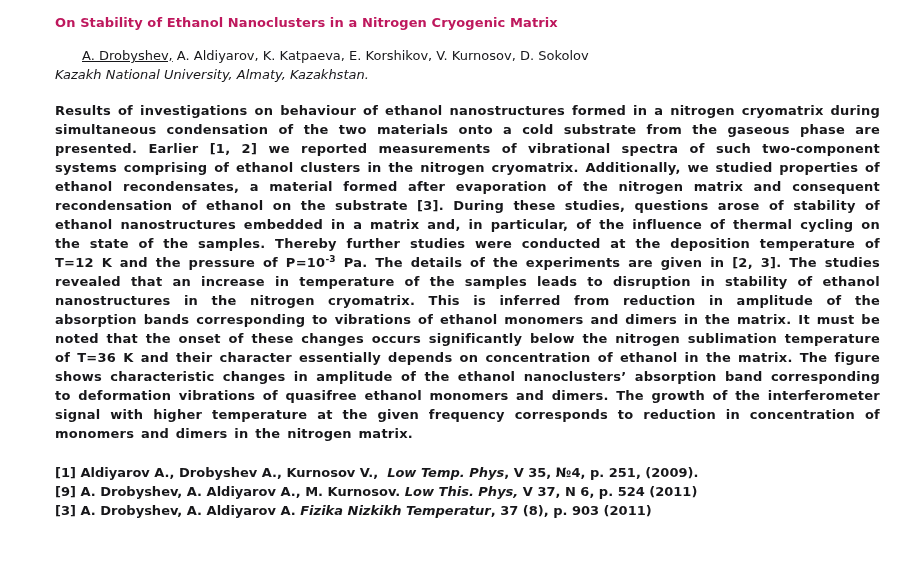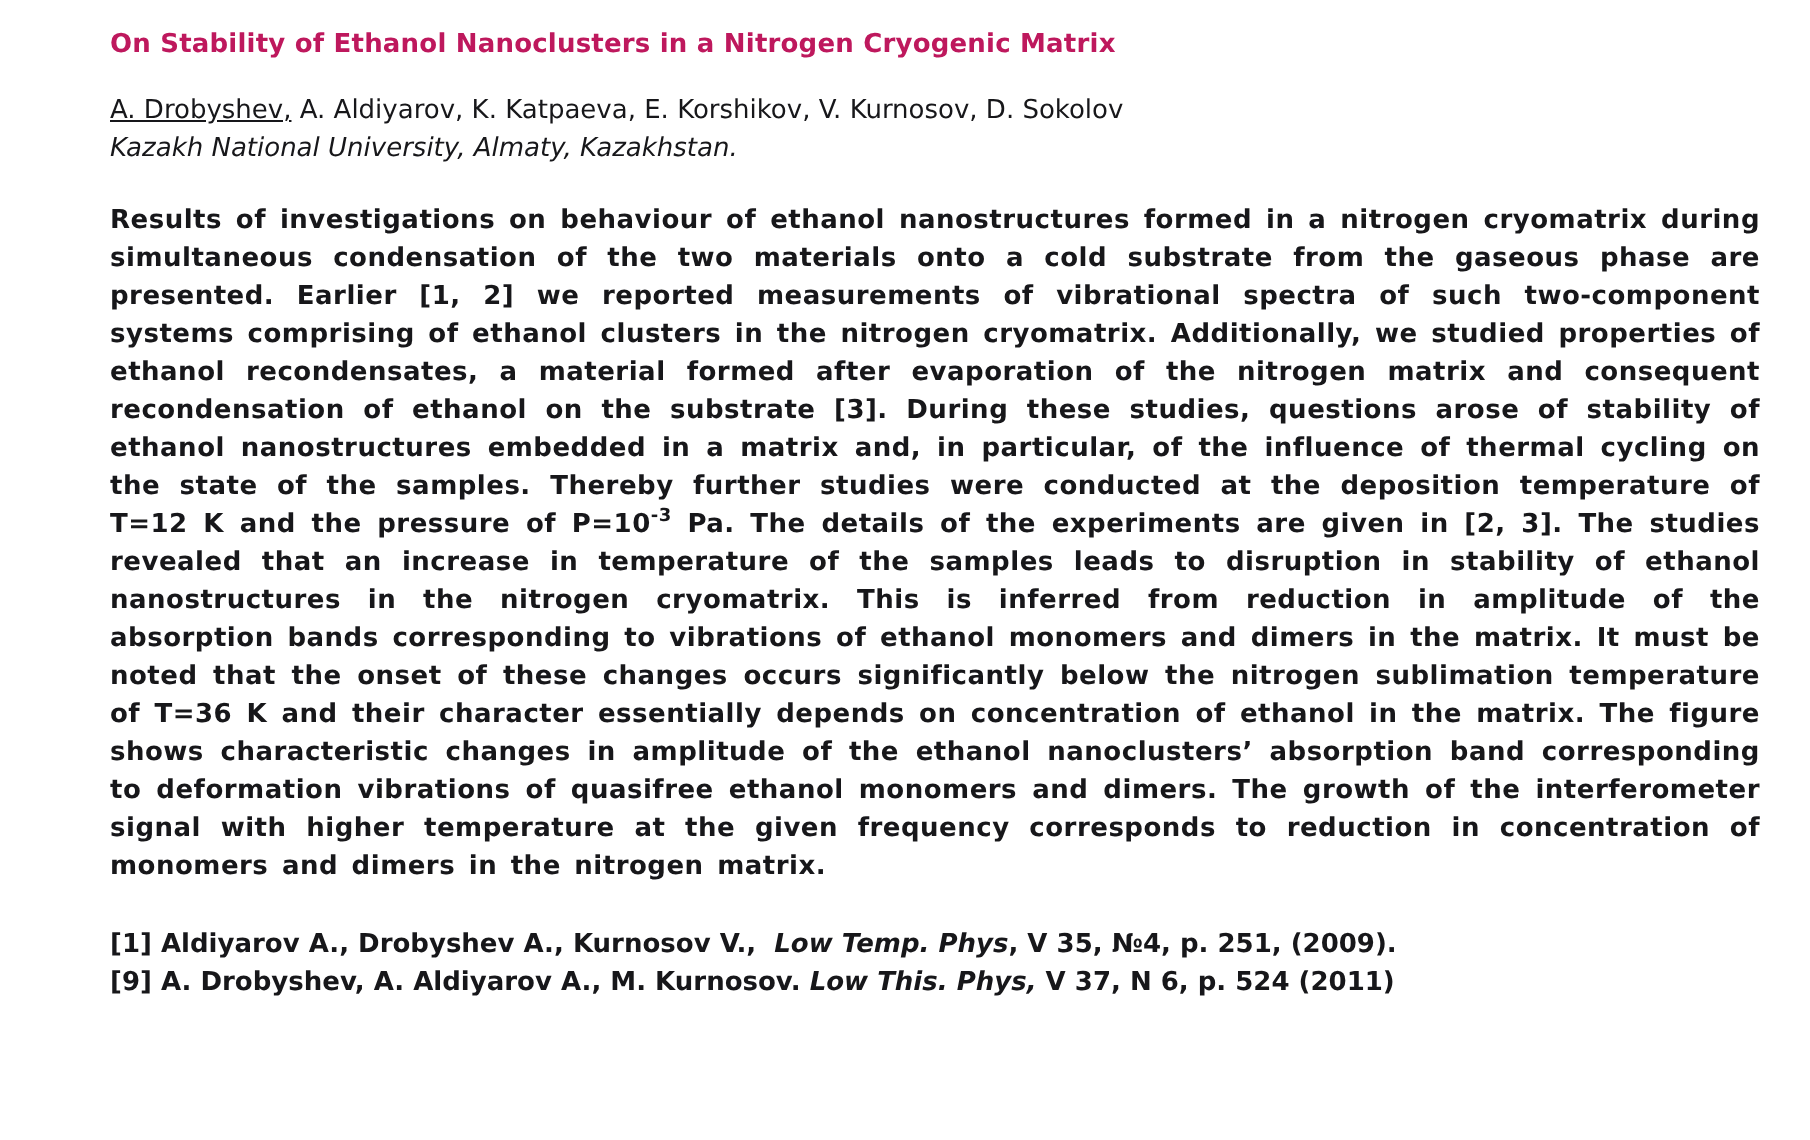--- a/index.html
+++ b/index.html
@@ -30,20 +30,21 @@
   .title {
     margin: 0;
     font-size: 13px;
     line-height: 19px;
     font-weight: bold;
     color: #be185d;
     letter-spacing: 0.1px;
   }
   .authors {
     margin-top: 14px;
+    margin-left: 27px;
   }
   .u {
     text-decoration: underline;
   }
   .affiliation {
     font-style: italic;
   }
   .abstract {
     margin: 17px 0 0 0;
     text-align: justify;
@@ -77,15 +78,16 @@
 
   <div class="authors"><span class="u">A. Drobyshev,</span><span> A. Aldiyarov, K. Katpaeva, E. Korshikov, V. Kurnosov, D. Sokolov</span></div>
 
   <div class="affiliation">Kazakh National University, Almaty, Kazakhstan.</div>
 
   <p class="abstract"><span>Results of investigations on behaviour of ethanol nanostructures formed in a nitrogen cryomatrix during simultaneous condensation of the two materials onto a cold substrate from the gaseous phase are presented. Earlier [1, 2] we reported measurements of vibrational spectra of such two-component systems comprising of ethanol clusters in the nitrogen cryomatrix. Additionally, we studied properties of ethanol recondensates, a material formed after evaporation of the nitrogen matrix and consequent recondensation of ethanol on the substrate [3]. During these studies, questions arose of stability of ethanol nanostructures embedded in a matrix and, in particular, of the influence of thermal cycling on the state of the samples. Thereby further studies were conducted at the deposition temperature of T=12 K and the pressure of P=10</span><sup class="exp">-3</sup><span> Pa. The details of the experiments are given in [2, 3]. The studies revealed that an increase in temperature of the samples leads to disruption in stability of ethanol nanostructures in the nitrogen cryomatrix. This is inferred from reduction in amplitude of the absorption bands corresponding to vibrations of ethanol monomers and dimers in the matrix. It must be noted that the onset of these changes occurs significantly below the nitrogen sublimation temperature of T=36 K and their character essentially depends on concentration of ethanol in the matrix. The figure shows characteristic changes in amplitude of the ethanol nanoclusters’ absorption band corresponding to deformation vibrations of quasifree ethanol monomers and dimers. The growth of the interferometer signal with higher temperature at the given frequency corresponds to reduction in concentration of monomers and dimers in the nitrogen matrix.</span></p>
 
   <div class="references" id="refs">
       <div class="ref"><span>[1] Aldiyarov A., Drobyshev A., Kurnosov V.,&nbsp; </span><span class="i">Low Temp. Phys</span><span>, V 35, №4, p. 251, (2009).</span></div>
       <div class="ref"><span>[9] A. Drobyshev, A. Aldiyarov A., M. Kurnosov. </span><span class="i">Low This. Phys,</span><span> V 37, N 6, p. 524 (2011)</span></div>
+      <div class="ref"><span>[3] A. Drobyshev, A. Aldiyarov A. </span><span class="i">Fizika Nizkikh Temperatur</span><span>, 37 (8), p. 903 (2011)</span></div>
     </div>
 
 </div>
 
 </body></html>

